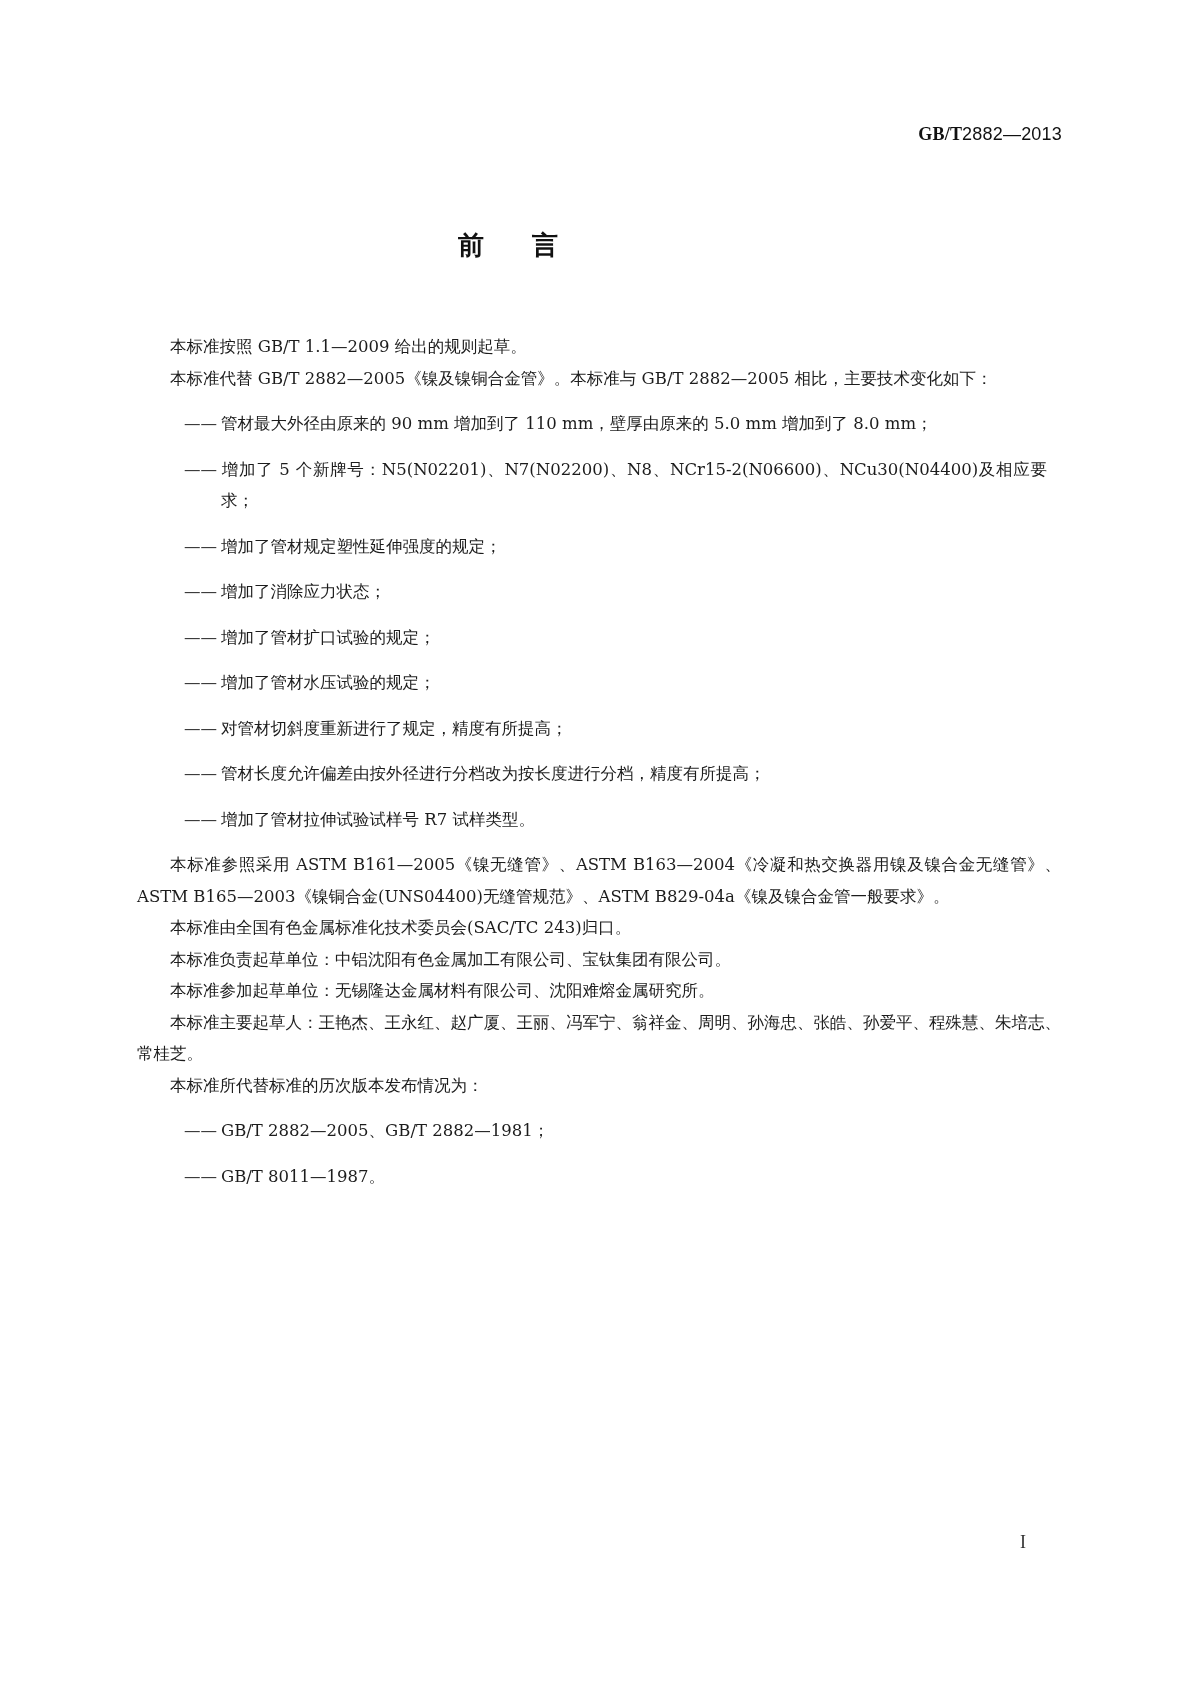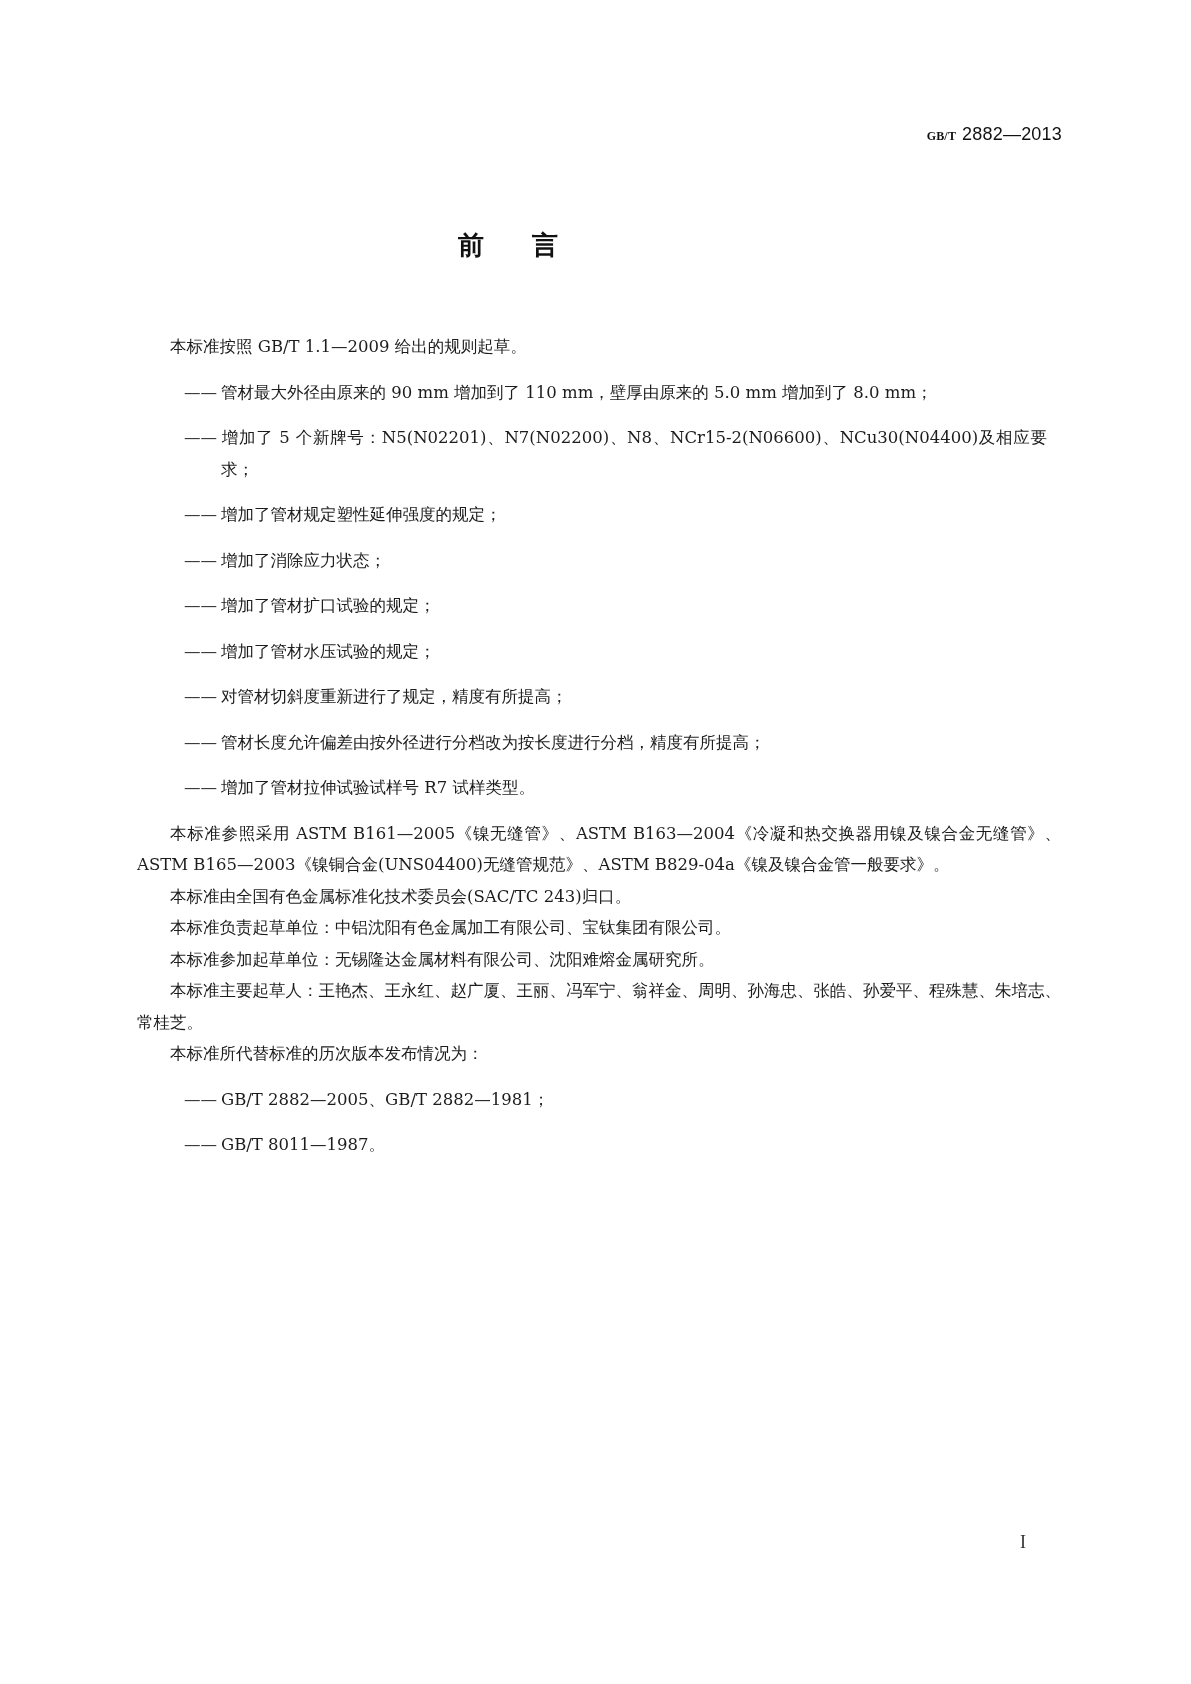--- a/index.html
+++ b/index.html
@@ -19,26 +19,26 @@
       position: absolute;
       top: 124px;
       right: 129px;
       font-size: 17px;
       letter-spacing: 0.2px;
       color: #111;
     }
     .header-code .prefix {
       font-family: "Liberation Serif", "DejaVu Serif", serif;
       font-weight: bold;
-      font-size: 12px;
+      font-size: 18px;
     }
     .header-code .num {
       font-family: "Liberation Sans", "DejaVu Sans", sans-serif;
       font-size: 18px;
-      margin-left: 6px;
+      margin-left: 0;
     }
     .title {
       position: absolute;
       top: 228px;
       left: 0;
       width: 1016px;
       text-align: center;
       font-family: "DejaVu Sans", "Liberation Sans", sans-serif;
       font-weight: bold;
       font-size: 26px;
@@ -85,20 +85,21 @@
 <body>
 
 <div class="header-code">
   <span class="prefix">GB/T</span><span class="num">2882—2013</span>
 </div>
 
 <div class="title">前言</div>
 
 <div class="content">
   <p class="para">本标准按照 GB/T 1.1—2009 给出的规则起草。</p>
+  <p class="para">本标准代替 GB/T 2882—2005《镍及镍铜合金管》。本标准与 GB/T 2882—2005 相比，主要技术变化如下：</p>
 
   <p class="item"><span class="dash">——</span><span>管材最大外径由原来的 90 mm 增加到了 110 mm，壁厚由原来的 5.0 mm 增加到了 8.0 mm；</span></p>
   <p class="item"><span class="dash">——</span><span>增加了 5 个新牌号：N5(N02201)、N7(N02200)、N8、NCr15-2(N06600)、NCu30(N04400)及相应要求；</span></p>
   <p class="item"><span class="dash">——</span><span>增加了管材规定塑性延伸强度的规定；</span></p>
   <p class="item"><span class="dash">——</span><span>增加了消除应力状态；</span></p>
   <p class="item"><span class="dash">——</span><span>增加了管材扩口试验的规定；</span></p>
   <p class="item"><span class="dash">——</span><span>增加了管材水压试验的规定；</span></p>
   <p class="item"><span class="dash">——</span><span>对管材切斜度重新进行了规定，精度有所提高；</span></p>
   <p class="item"><span class="dash">——</span><span>管材长度允许偏差由按外径进行分档改为按长度进行分档，精度有所提高；</span></p>
   <p class="item"><span class="dash">——</span><span>增加了管材拉伸试验试样号 R7 试样类型。</span></p>

